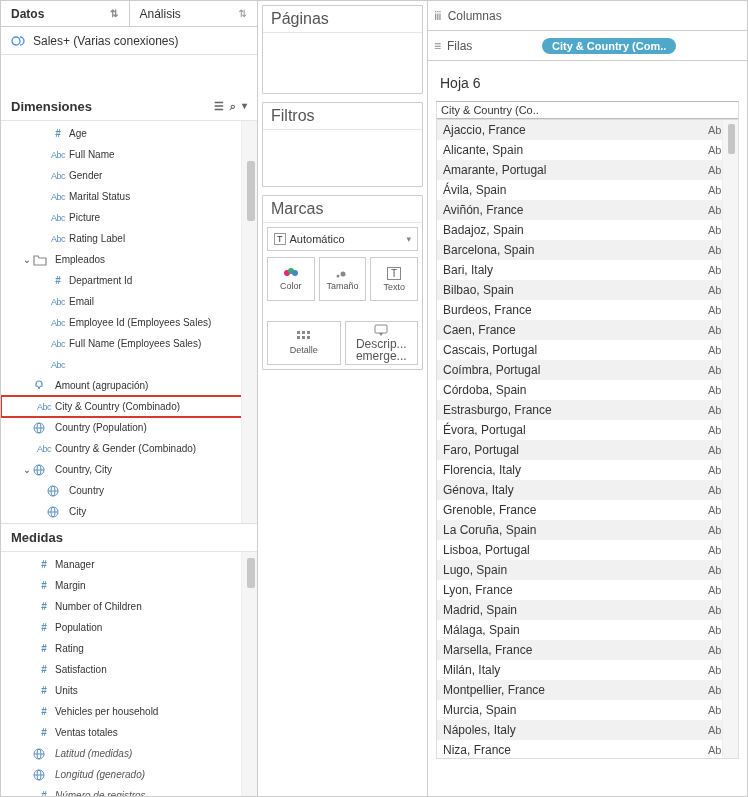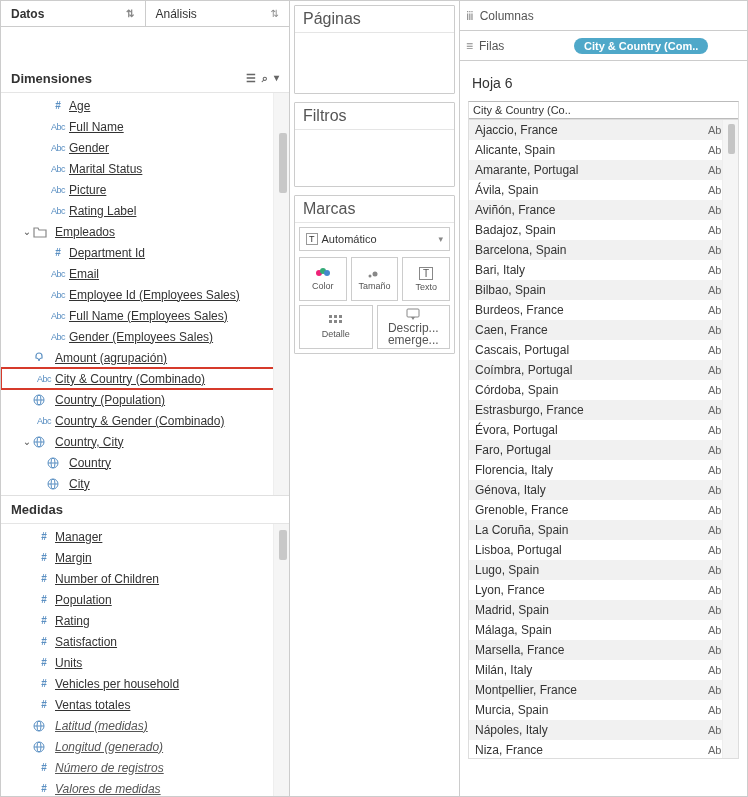--- a/index.html
+++ b/index.html
@@ -7,21 +7,21 @@
     font-family: -apple-system, BlinkMacSystemFont, "Segoe UI", Arial, sans-serif;
     font-size: 12px;
     color: #333;
     background: #fff;
     width: 748px;
     height: 797px;
     overflow: hidden;
     border: 1px solid #ccc;
   }
   .main-layout { display: flex; height: 100%; }
-  .left-panel { width: 289px; border-right: 1px solid #ccc; display: flex; flex-direction: column; background:#fff;}
+  .left-panel { width: 257px; border-right: 1px solid #ccc; display: flex; flex-direction: column; background:#fff;}
   .tabs { display: flex; height: 26px; border-bottom: 1px solid #ccc; }
   .tab { flex: 1; display: flex; align-items: center; padding: 0 10px; font-size: 12px; cursor: pointer; border-right:1px solid #ccc;}
   .tab:last-child { border-right:none;}
   .tab.active { background: #fff; font-weight: 600; }
   .tab .chev { margin-left:auto; color:#888; font-size:10px;}
   .data-source { display:flex; align-items:center; gap:6px; padding: 4px 10px; height:28px; font-size:12px; color:#333; border-bottom:1px solid #e0e0e0;}
   .section-header { display:flex; align-items:center; padding: 6px 10px; font-weight:600; font-size:13px; border-bottom:1px solid #e5e5e5;margin-top:38px;}
   .section-header .tools { margin-left:auto; display:flex; gap:6px; color:#666;}
   .tree { flex:1; overflow-y:auto; position:relative; padding:2px 0;}
   .scrollbar-fake { position:absolute; right:0; top:0; width:16px; height:100%; background:#f5f5f5; border-left:1px solid #eee;}
@@ -30,38 +30,38 @@
   .row .indent0{width:14px;}
   .row .indent1{width:28px;}
   .row .arrow{width:12px; font-size:10px; color:#555; text-align:center;}
   .row .arrow.none{visibility:hidden;}
   .row .ico{width:22px; text-align:center; font-size:10px; color:#777; font-family:Arial;}
   .row .ico.abc{color:#5a8fc2; font-size:9px; letter-spacing:-0.5px;}
   .row .ico.num{color:#5a8fc2; font-weight:bold;}
   .row .ico.geo{color:#5a8fc2;}
   .row .ico.grp{color:#5a8fc2;}
   .row .ico.fld{color:#888;}
-  .row .lbl{flex:1; white-space:nowrap; overflow:hidden; text-overflow:ellipsis; font-size:12px;text-decoration:underline;}
+  .row .lbl{flex:1; white-space:nowrap; overflow:hidden; text-overflow:ellipsis; font-size:10px;}
   .row.italic .lbl{ font-style:italic; color:#555;}
   .row.highlighted{ outline:2px solid #d63a2b; outline-offset:-1px; background:#fff;}
   .measures-header{ display:flex; align-items:center; padding:6px 10px; font-weight:600; font-size:13px; border-top:1px solid #e0e0e0; border-bottom:1px solid #e5e5e5;}
   .measures{ overflow-y:auto; position:relative;}
   
   .mid-panel { width:170px; border-right:1px solid #ccc; background:#fff; display:flex; flex-direction:column;}
   .card { border:1px solid #ccc; margin:4px; border-radius:1px;}
   .card-title{ padding:4px 8px; font-size:16px; color:#555; border-bottom:1px solid #e5e5e5;}
   .pages-body{ height:60px;}
   .filters-body{ height:56px;}
   .marks-body{ padding:4px;}
   .mark-select{ display:flex; align-items:center; border:1px solid #ccc; height:24px; padding:0 6px; font-size:11px; margin-bottom:6px;}
   .mark-select .chev{ margin-left:auto; color:#888; font-size:9px;}
   .mark-grid{ display:grid; grid-template-columns: repeat(3, 1fr); gap:4px;}
   .mark-cell{ border:1px solid #ccc; height:44px; display:flex; flex-direction:column; align-items:center; justify-content:center; font-size:9px; color:#555; cursor:pointer; text-align:center; padding:2px;}
   .mark-cell .mi{ font-size:14px; margin-bottom:2px;}
-  .mark-row2 { display:grid; grid-template-columns:repeat(2,1fr); gap:4px; margin-top:4px;}
+  .mark-row2 { display:grid; grid-template-columns:repeat(2,1fr); gap:4px; margin-top:20px;}
   
   .right-panel{ flex:1; display:flex; flex-direction:column; background:#fff;}
   .shelf-row{ display:flex; align-items:center; height:30px; border-bottom:1px solid #ccc; padding:0 6px; gap:8px;}
   .shelf-label{ display:flex; align-items:center; gap:6px; width:100px; color:#555; font-size:12px;}
   .pills{ display:flex; gap:4px; flex:1;}
   .pill{ background:#4fa8c9; color:#fff; border-radius:11px; padding:2px 10px; font-size:11px; display:flex; align-items:center; max-width:140px;font-weight:bold;}
   .pill-text{ white-space:nowrap; overflow:hidden; text-overflow:ellipsis;}
   .sheet-area{ flex:1; padding:10px 8px; overflow:hidden; position:relative;}
   .sheet-title{ font-size:14px; font-weight:400; color:#333; margin:4px 4px 10px 4px;}
   .col-head{ font-size:11px; color:#333; padding:2px 4px; border-bottom:1px solid #bbb;}
@@ -84,20 +84,29 @@
     <div class="tabs">
       <div class="tab active">
         <span>Datos</span>
         <span class="chev">⇅</span>
       </div>
       <div class="tab">
         <span>Análisis</span>
         <span class="chev">⇅</span>
       </div>
     </div>
+    <div class="data-source">
+      <span>
+        <svg width="16" height="16">
+            <circle cx="5" cy="8" r="4" fill="none" stroke="#4a90d9" stroke-width="1.3"></circle>
+            <path d="M9 4 A4 4 0 1 1 9 12" fill="none" stroke="#4a90d9" stroke-width="1.3"></path>
+          </svg>
+      </span>
+      <span>Sales+ (Varias conexiones)</span>
+    </div>
     <div class="section-header">
       <span>Dimensiones</span>
       <span class="tools">
         <span style="font-size:11px;">☰</span>
         <span style="font-size:11px;">⌕</span>
         <span style="font-size:10px;">▾</span>
       </span>
     </div>
     <div class="tree" id="dimensions-tree" style="height:402px; flex:0 0 402px;">
       <div class="row">
@@ -167,21 +176,20 @@
         <div class="row">
           <span class="indent1"></span>
           <span class="arrow none">▸</span>
           <span class="ico abc">Abc</span>
           <span class="lbl">Full Name (Employees Sales)</span>
         </div>
         <div class="row">
           <span class="indent1"></span>
           <span class="arrow none">▸</span>
           <span class="ico abc">Abc</span>
-          <span class="lbl">Gender (Employees Sales)</span>
         </div>
         <div class="row">
           <span class="indent0"></span>
           <span class="arrow none">▸</span>
           <span class="ico grp">
             <svg width="12" height="12">
               <path d="M6 1 A3 3 0 0 1 9 4 L9 6 A3 3 0 0 0 6 9 A3 3 0 0 0 3 6 L3 4 A3 3 0 0 1 6 1" fill="none" stroke="#5a8fc2" stroke-width="1.2"></path>
             </svg>
           </span>
           <span class="lbl">Amount (agrupación)</span>

